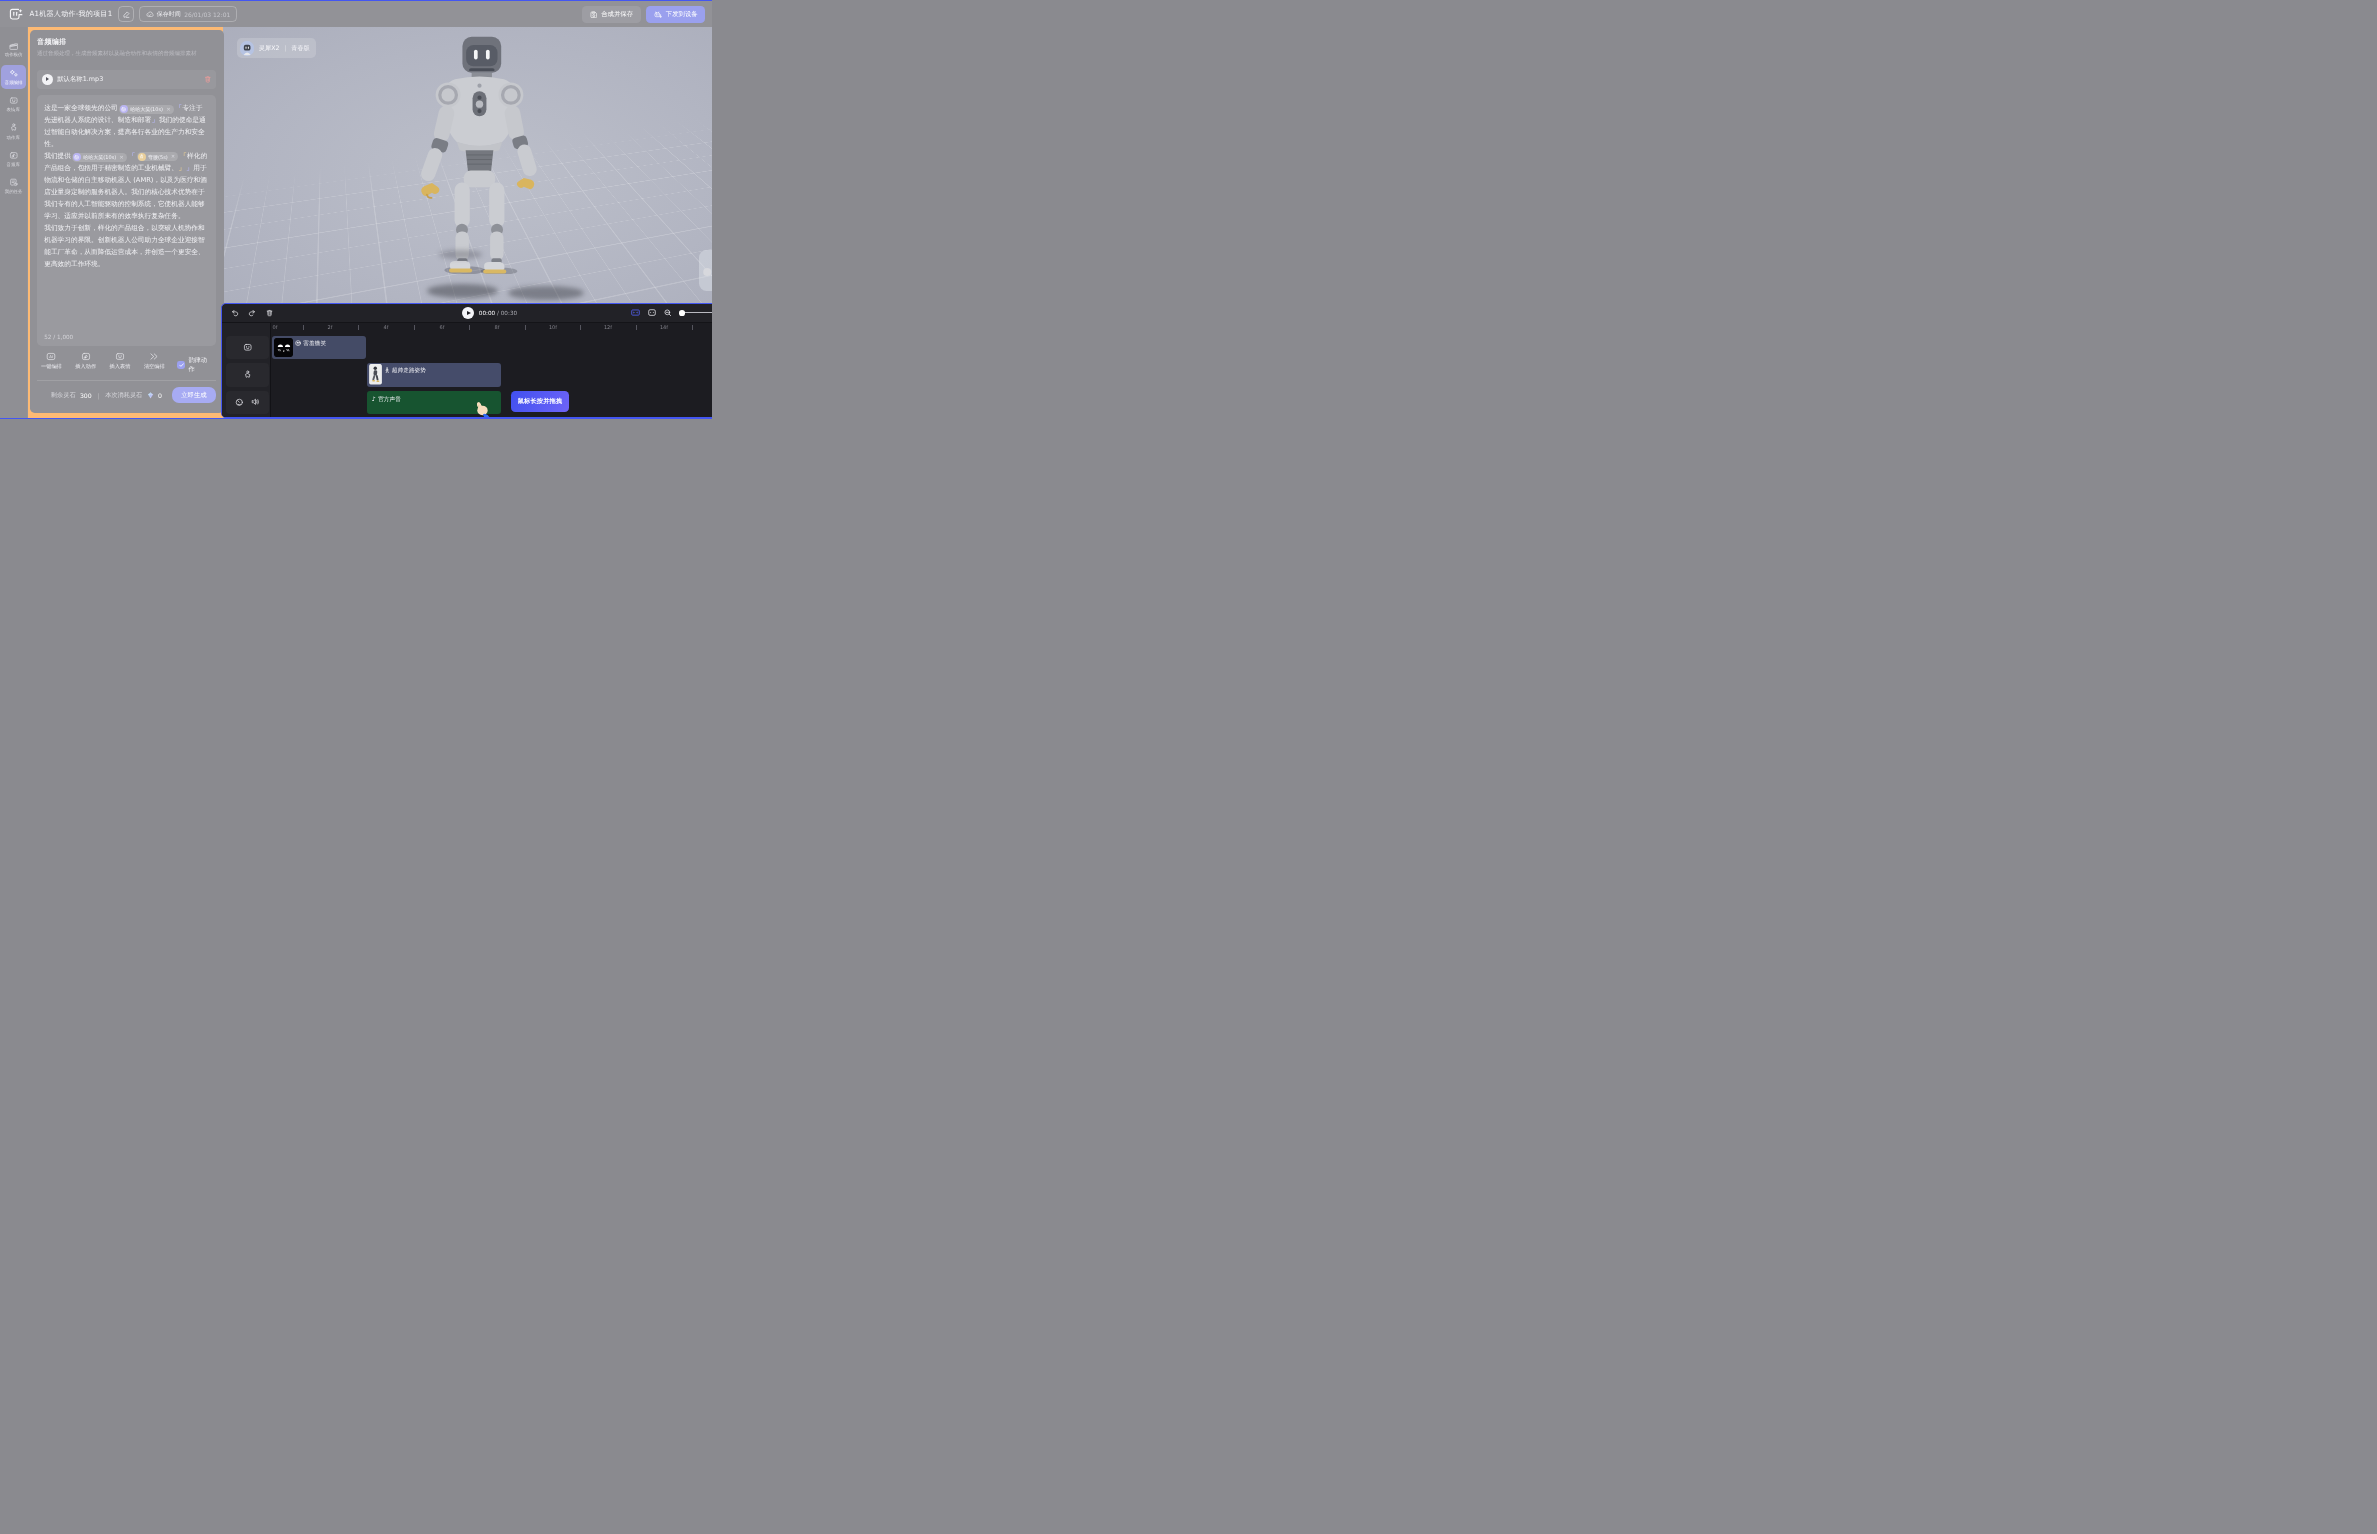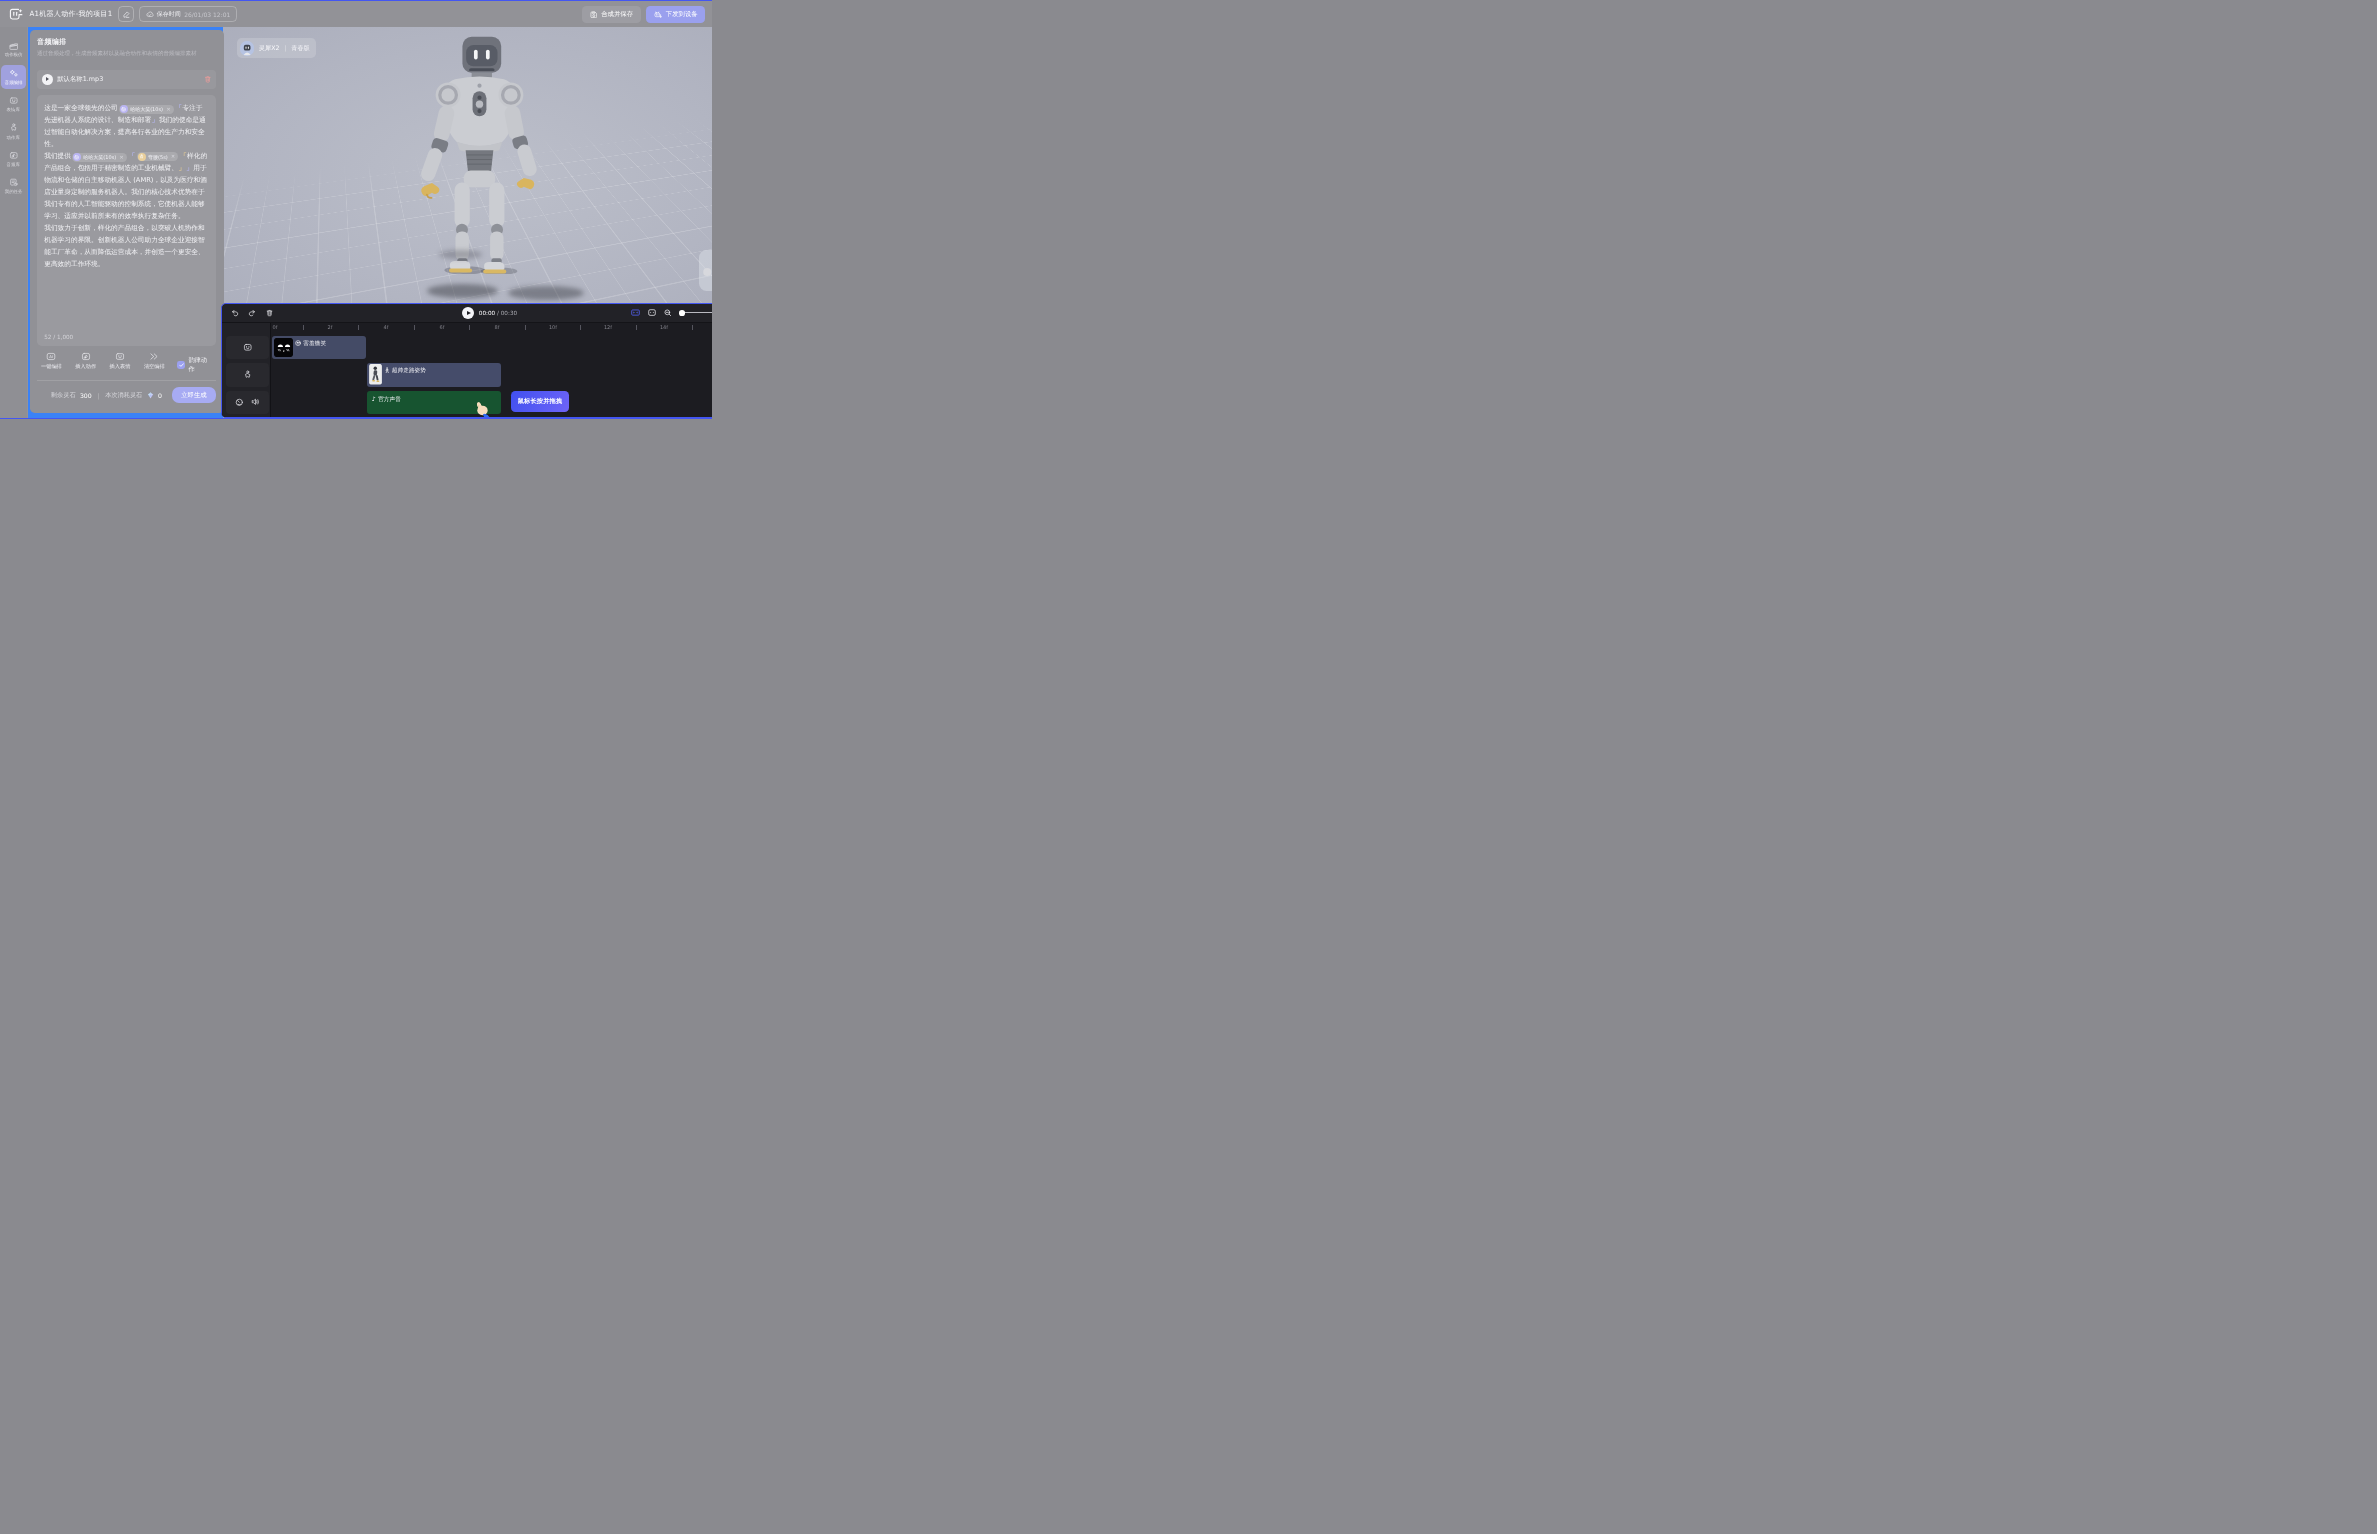--- a/index.html
+++ b/index.html
@@ -1,18 +1,18 @@
 <!DOCTYPE html>
 <html style="font-size:7.6px"><head>
 <meta charset="utf-8">
 <style>
   * { margin:0; padding:0; box-sizing:border-box; }
   html,body { width:746px; height:419px; overflow:hidden; background:#8a8a8f;
     font-family:"DejaVu Sans","Liberation Sans",sans-serif; }
-  .stage { position:relative; width:712px; height:419px; background:#3b82f6; overflow:hidden; }
+  .stage { position:relative; width:712px; height:419px; background:#fdba74; overflow:hidden; }
 
   
   .top-strip { position:absolute; left:0; top:0; width:100%; height:1.4px; background:#4356f2; z-index:40; }
   .bottom-strip { position:absolute; left:0; bottom:0; width:100%; height:1px; background:#4356f2; z-index:40; }
 
   
   .topbar { position:absolute; left:0; top:1.4px; width:100%; height:26px; background:#929297;
     display:flex; align-items:center; padding:0 6.7px; z-index:20; }
   .logo { width:18px; height:15px; display:flex; align-items:center; justify-content:center; color:#f5f5f8; }
   .doc-title { margin-left:4.8px; font-size:7.1px; color:#f3f3f6; letter-spacing:0.2px; }

